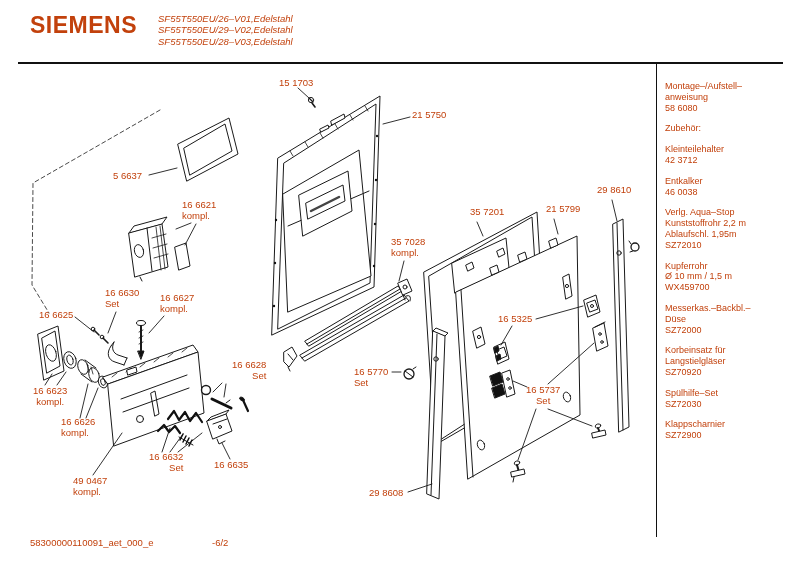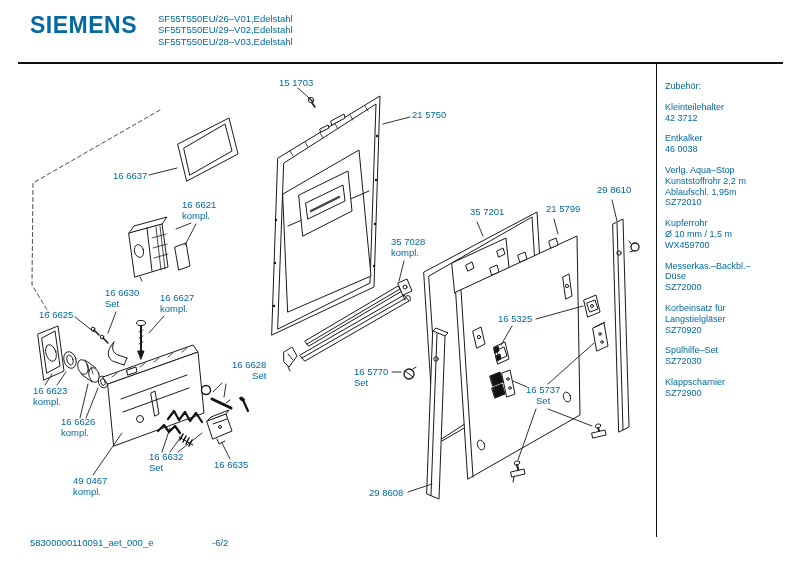--- a/index.html
+++ b/index.html
@@ -1,19 +1,19 @@
 <!DOCTYPE html>
 <html><head>
 <meta charset="utf-8">
 <style>
   html,body{margin:0;padding:0;background:#fff;}
   .page{position:relative;width:800px;height:566px;background:#fff;overflow:hidden;
-        font-family:"Liberation Sans", sans-serif;color:#0369a1;}
+        font-family:"Liberation Sans", sans-serif;color:#c2410c;}
   .brand{position:absolute;left:30px;top:12px;font-size:23px;font-weight:bold;letter-spacing:.5px;}
-  .models{position:absolute;left:158px;top:13px;font-size:9.5px;line-height:11.3px;}
+  .models{position:absolute;left:158px;top:13px;font-size:9.5px;line-height:11.3px;font-style:italic;}
   .category{position:absolute;left:634px;top:13px;font-size:9.5px;line-height:12px;}
   .rule-h{position:absolute;left:18px;top:62px;width:765px;height:2px;background:#111;}
   .rule-v{position:absolute;left:656px;top:63px;width:1px;height:474px;background:#111;}
   .sidebar{position:absolute;left:665px;top:81px;width:125px;font-size:9px;line-height:10.8px;}
   .side-group{margin-bottom:10px;}
   .side-group:nth-child(2){margin-top:10px;}
   .diagram-svg{position:absolute;left:0;top:0;width:800px;height:566px;}
   .labels-layer{position:absolute;left:0;top:0;width:721px;height:566px;pointer-events:none;}
   .part-label{position:absolute;font-size:9.5px;line-height:11px;white-space:nowrap;}
   .footer{position:absolute;left:0;top:537px;width:656px;font-size:9.5px;}
@@ -244,21 +244,21 @@
   </svg>
 
   <div class="labels-layer">
       <div class="part-label" style="left: 279px; top: 77px;">
         <div>15 1703</div>
       </div>
       <div class="part-label" style="left: 412px; top: 109px;">
         <div>21 5750</div>
       </div>
       <div class="part-label" style="left: 113px; top: 170px;">
-        <div>16 6637</div>
+        <div>5 6637</div>
       </div>
       <div class="part-label" style="left: 182px; top: 199px;">
         <div>16 6621</div>
         <div>kompl.</div>
       </div>
       <div class="part-label" style="left: 597px; top: 184px;">
         <div>29 8610</div>
       </div>
       <div class="part-label" style="left: 546px; top: 203px;">
         <div>21 5799</div>
@@ -285,49 +285,54 @@
         <div>16 5325</div>
       </div>
       <div class="part-label" style="left: 232px; top: 359px; text-align: right;">
         <div>16 6628</div>
         <div>Set</div>
       </div>
       <div class="part-label" style="left: 354px; top: 366px;">
         <div>16 5770</div>
         <div>Set</div>
       </div>
-      <div class="part-label" style="left: 33px; top: 385px;">
+      <div class="part-label" style="left: 33px; top: 385px; text-align: center;">
         <div>16 6623</div>
         <div>kompl.</div>
       </div>
       <div class="part-label" style="left: 526px; top: 384px; text-align: center;">
         <div>16 5737</div>
         <div>Set</div>
       </div>
       <div class="part-label" style="left: 61px; top: 416px;">
         <div>16 6626</div>
         <div>kompl.</div>
       </div>
-      <div class="part-label" style="left: 149px; top: 451px;">
+      <div class="part-label" style="left: 149px; top: 451px; text-align: right;">
         <div>16 6632</div>
         <div>Set</div>
       </div>
       <div class="part-label" style="left: 214px; top: 459px;">
         <div>16 6635</div>
       </div>
       <div class="part-label" style="left: 73px; top: 475px;">
         <div>49 0467</div>
         <div>kompl.</div>
       </div>
       <div class="part-label" style="left: 369px; top: 487px;">
         <div>29 8608</div>
       </div>
     </div>
 
   <div class="sidebar">
+      <div class="side-group">
+        <div>Montage–/Aufstell–</div>
+        <div>anweisung</div>
+        <div>58 6080</div>
+      </div>
       <div class="side-group">
         <div>Zubehör:</div>
       </div>
       <div class="side-group">
         <div>Kleinteilehalter</div>
         <div>42 3712</div>
       </div>
       <div class="side-group">
         <div>Entkalker</div>
         <div>46 0038</div>

